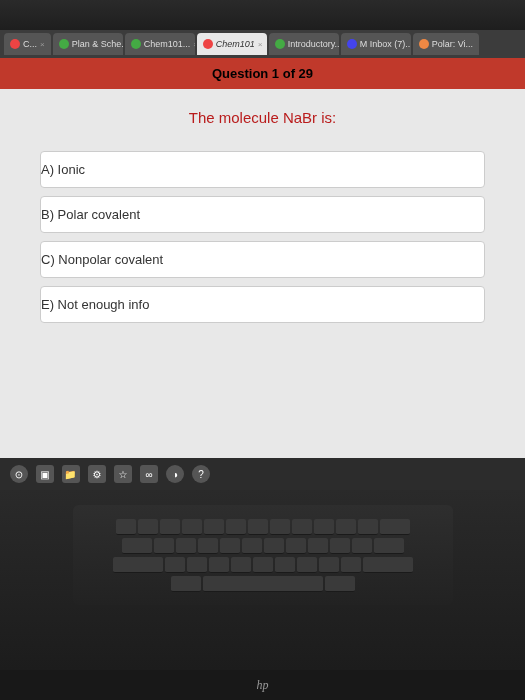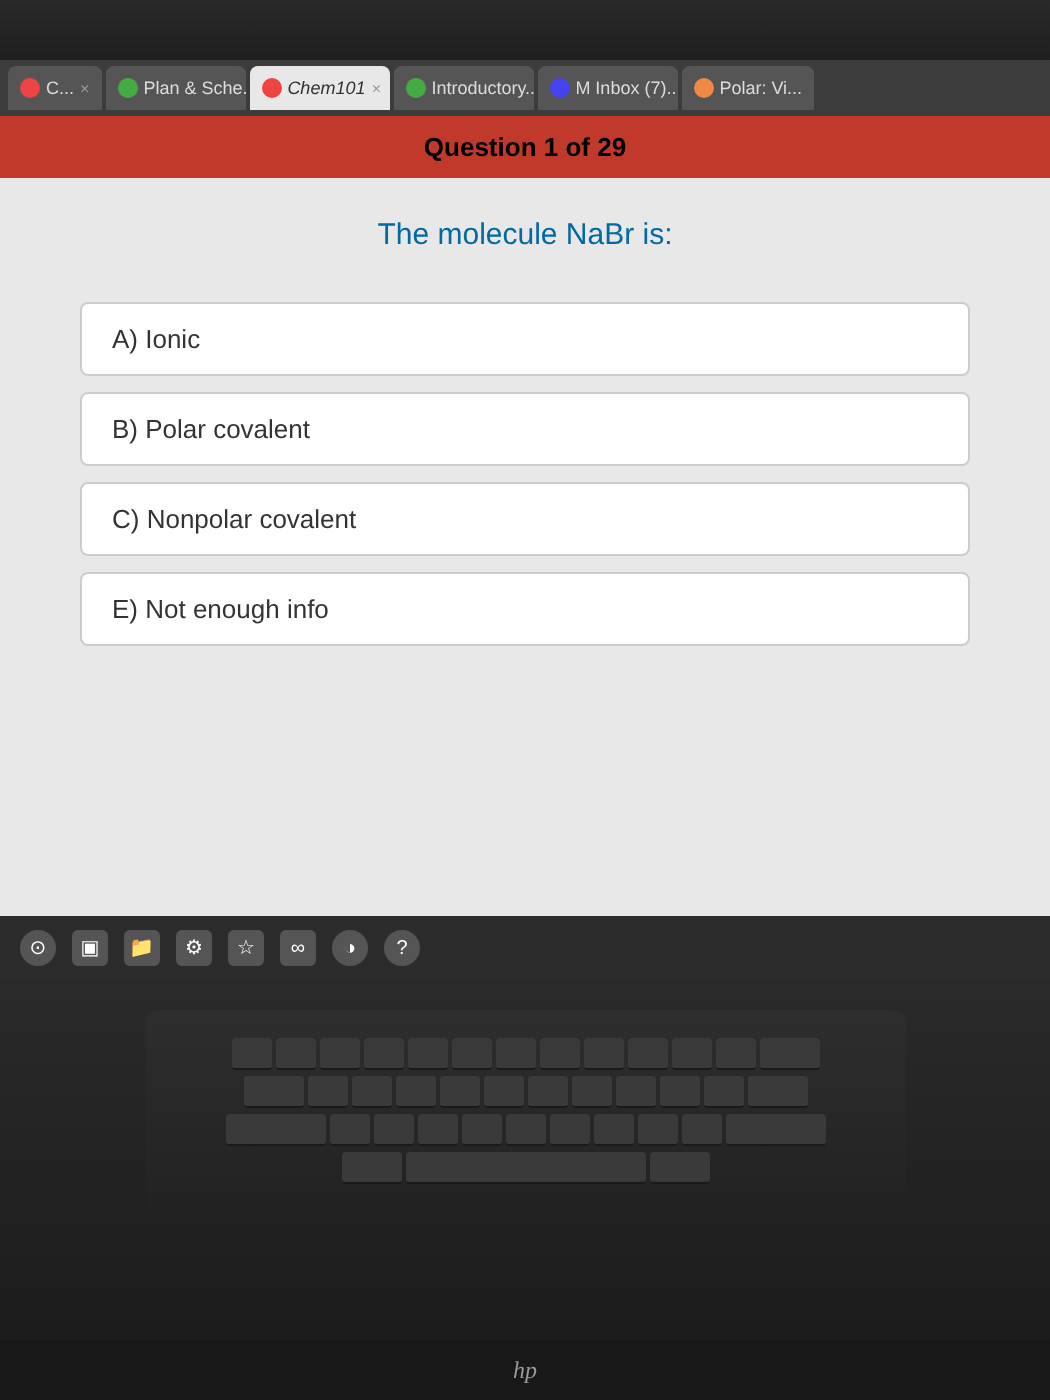--- a/index.html
+++ b/index.html
@@ -90,30 +90,30 @@
     }
 
     .quiz-body {
       padding: 20px 40px;
       background: #e8e8e8;
     }
 
     .question-text {
       text-align: center;
       font-size: 15px;
-      color: #0369a1;
+      color: #b91c1c;
       margin-bottom: 25px;
       font-weight: normal;
     }
 
     .answer-option {
       background: white;
       border: 1px solid #ccc;
       border-radius: 4px;
-      padding: 10px 15px;
+      padding: 10px 0;
       margin-bottom: 8px;
       font-size: 13px;
       color: #333;
       cursor: pointer;
       width: 100%;
       text-align: left;
       display: block;
     }
 
     
@@ -216,20 +216,25 @@
 <div class="browser-chrome">
   <div class="tab">
     <div class="tab-icon red"></div>
     <span>C...</span>
     <span class="tab-close">×</span>
   </div>
   <div class="tab">
     <div class="tab-icon green"></div>
     <span>Plan &amp; Sche...</span>
 
+  </div>
+  <div class="tab">
+    <div class="tab-icon green"></div>
+    <span>Chem101...</span>
+    <span class="tab-close">×</span>
   </div>
   <div class="tab active">
     <div class="tab-icon red"></div>
     <span>Chem101</span>
     <span class="tab-close">×</span>
   </div>
   <div class="tab">
     <div class="tab-icon green"></div>
     <span>Introductory...</span>
 

